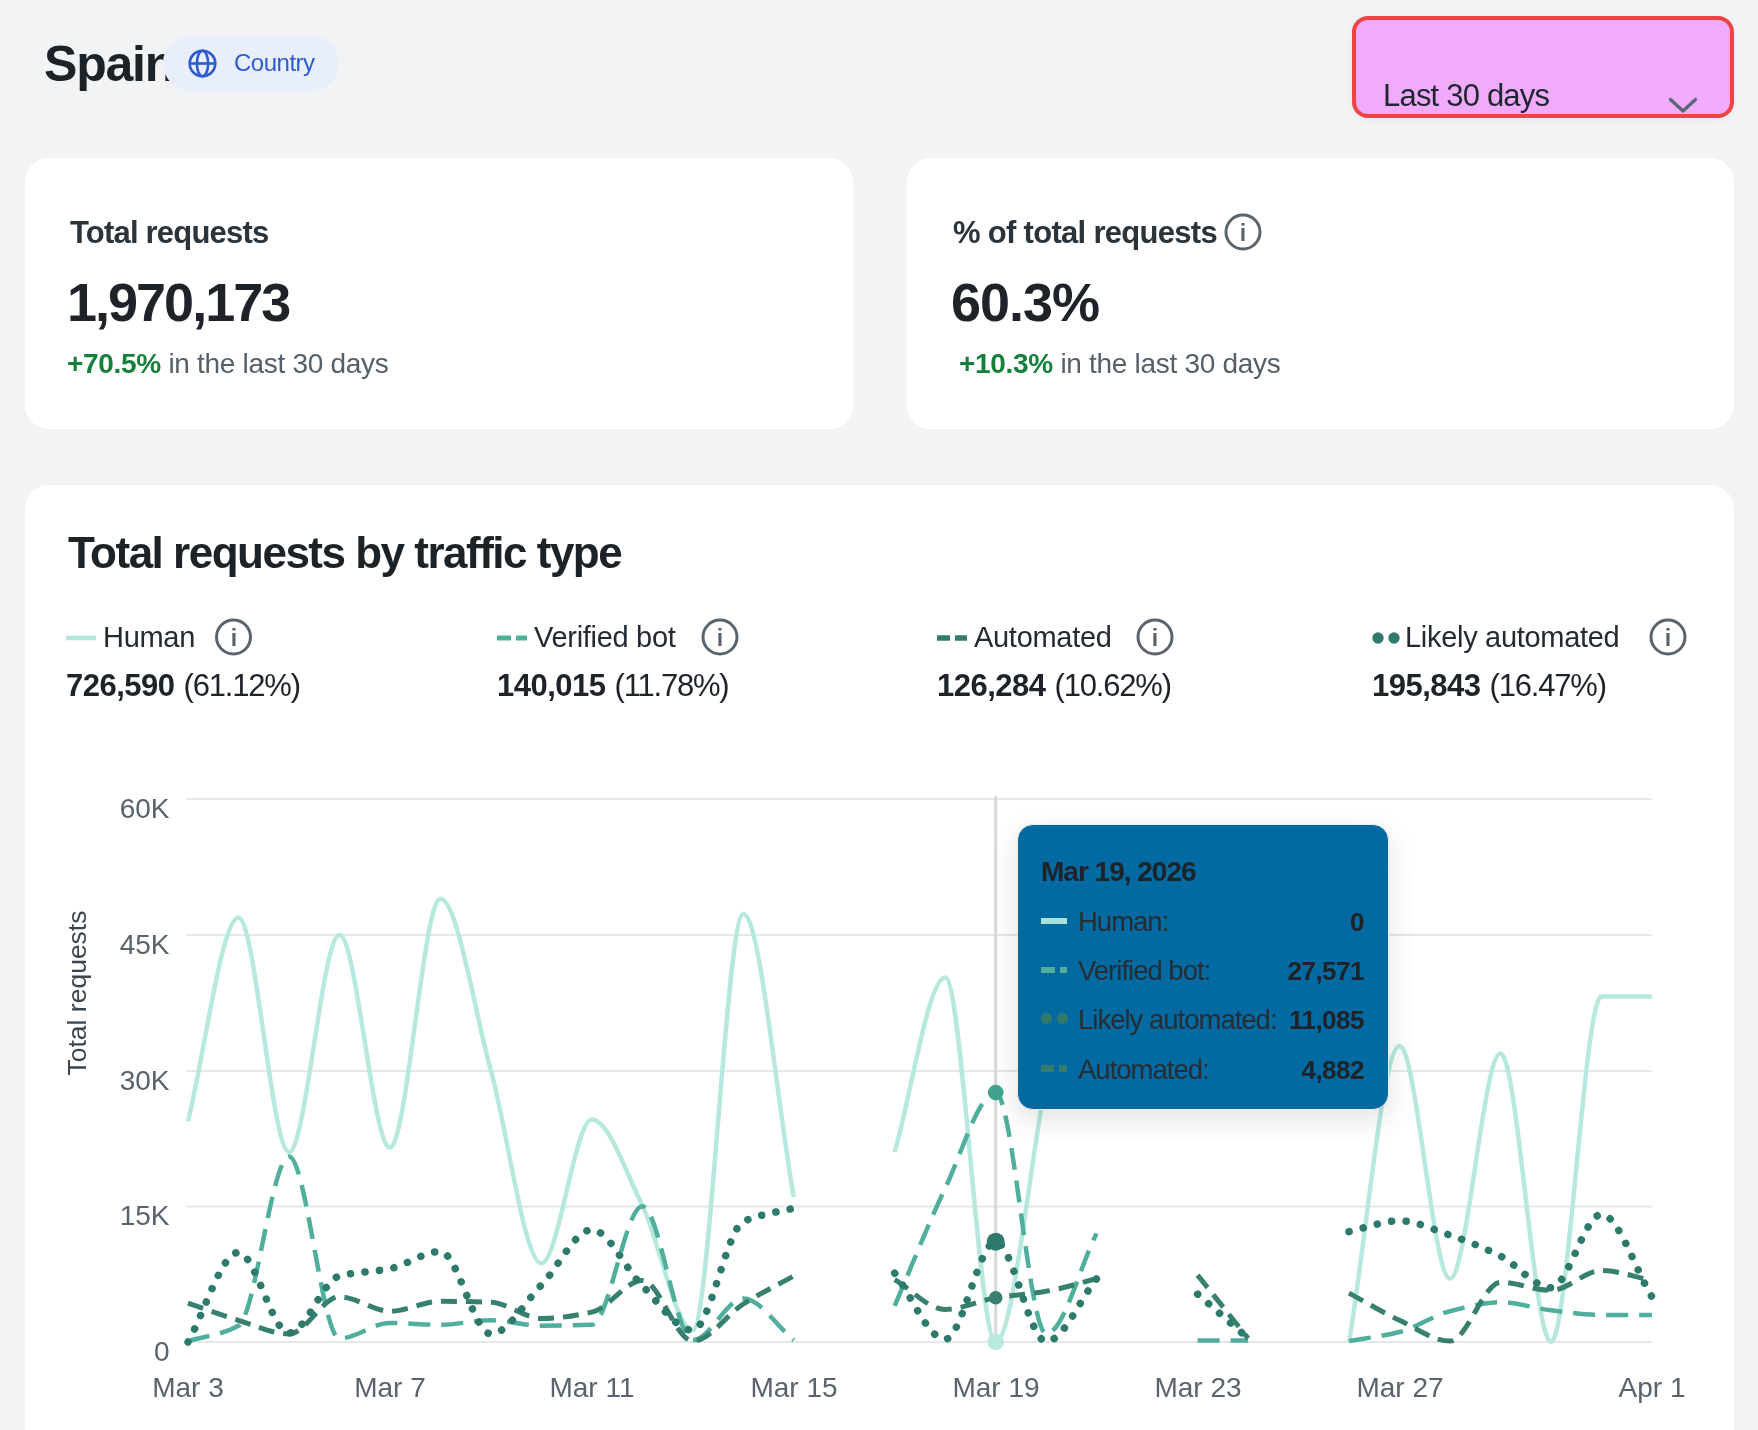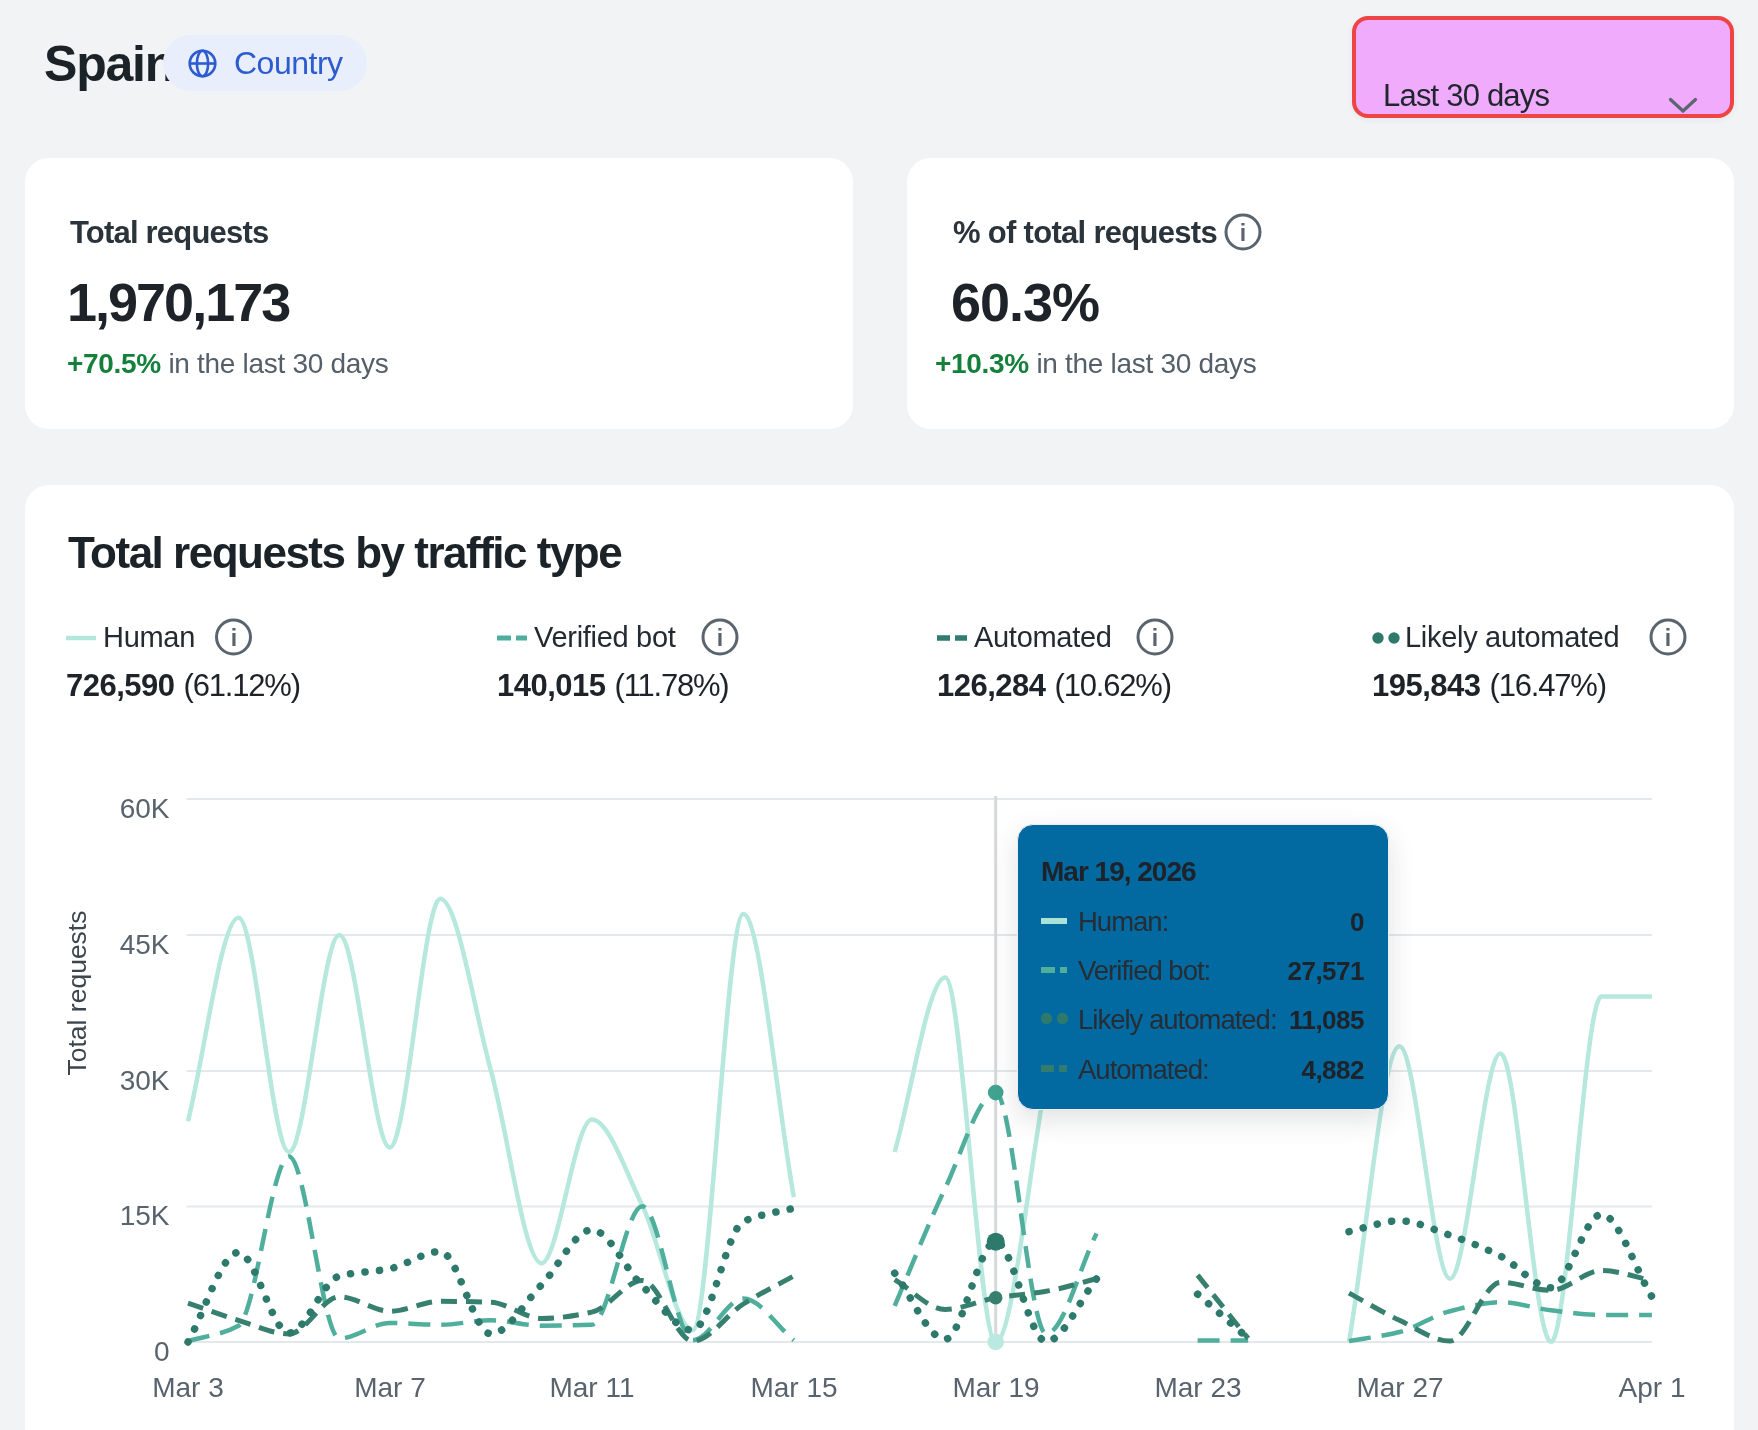--- a/index.html
+++ b/index.html
@@ -11,21 +11,21 @@
 </head>
 <body>
 
 <div class="abs" style="left:20px; top:35px; font-size:50px; font-weight:700; color:#1b2228; letter-spacing:-1.2px;margin-left:24px;">Spain</div>
 <div class="abs" style="left:163px; top:35px; height:56px; border-radius:28px; background:#e8eefb; display:flex; align-items:center; padding:0 24px 0 23px;">
   <svg width="33" height="33" viewBox="0 0 24 24" fill="none" stroke="#2d5bd0" stroke-width="1.9">
     <circle cx="12" cy="12" r="9.3"></circle>
     <ellipse cx="12" cy="12" rx="4.1" ry="9.3"></ellipse>
     <path d="M2.7 12 H21.3"></path>
   </svg>
-  <span style="font-size:32px; letter-spacing:-0.5px; color:#2d5bd0; margin-left:15px;">Country</span>
+  <span style="font-size:24px; letter-spacing:-0.5px; color:#2d5bd0; margin-left:15px;">Country</span>
 </div>
 
 <div class="abs" style="left:1352px; top:16px; width:382px; height:102px; background:#f0abfc; border:4px solid #ef4444; border-radius:16px; box-shadow:0 2px 6px rgba(30,40,50,0.05); display:flex; align-items:flex-end; padding:0 32px 0 27px;">
   <span style="font-size:31px; letter-spacing:-0.8px; color:#1f262d;">Last 30 days</span>
   <svg style="margin-left:auto;" width="30" height="17" viewBox="0 0 30 17" fill="none" stroke="#5a6671" stroke-width="3.3" stroke-linecap="round" stroke-linejoin="round">
       <path d="M2.5 2.5 L15 14 L27.5 2.5"></path>
     </svg>
 </div>
 
 <div class="card" style="left:25px; top:158px; width:828px; height:271px;">
@@ -34,21 +34,21 @@
   <div class="abs" style="left:42px; top:190px; font-size:28px; letter-spacing:-0.3px; color:#545f69;"><span style="color:#15803c; font-weight:700;">+70.5%</span> in the last 30 days</div>
 </div>
 
 <div class="card" style="left:907px; top:158px; width:827px; height:271px;">
   <div class="abs" style="left:46px; top:57px; font-size:31px; letter-spacing:-0.7px; font-weight:700; color:#2b333b;text-align:center;">% of total requests</div>
   <svg class="abs" style="left:317px; top:55px;" width="38" height="38" viewBox="0 0 38 38">
     <circle cx="19" cy="19" r="17" stroke="#5a646e" stroke-width="3" fill="none"></circle>
     <text x="19" y="27.5" fill="#5a646e" font-family="Liberation Sans, sans-serif" font-size="23" font-weight="700" text-anchor="middle">i</text>
   </svg>
   <div class="abs" style="left:44px; top:113px; font-size:54px; font-weight:700; color:#1d2329; letter-spacing:-1px;">60.3%</div>
-  <div class="abs" style="left:28px; top:190px; font-size:28px; letter-spacing:-0.3px; color:#545f69;"><span style="color:#15803c; font-weight:700;">+10.3%</span> in the last 30 days</div>
+  <div class="abs" style="left:52px; top:190px; font-size:28px; letter-spacing:-0.3px; color:#545f69;"><span style="color:#15803c; font-weight:700;">+10.3%</span> in the last 30 days</div>
 </div>
 
 <div class="card" style="left:25px; top:485px; width:1709px; height:990px;">
   <div class="abs" style="left:43px; top:43px; font-size:44px; font-weight:700; color:#1b2228; letter-spacing:-1.5px;">Total requests by traffic type</div>
 </div>
 
 <svg class="abs" style="left:0; top:0;" width="1758" height="760" viewBox="0 0 1758 760">
 
   <line x1="66" y1="638" x2="96" y2="638" stroke="#b4e7dc" stroke-width="4.5"></line>
   <line x1="497" y1="638" x2="527" y2="638" stroke="#4fae9c" stroke-width="5" stroke-dasharray="14 5"></line>

